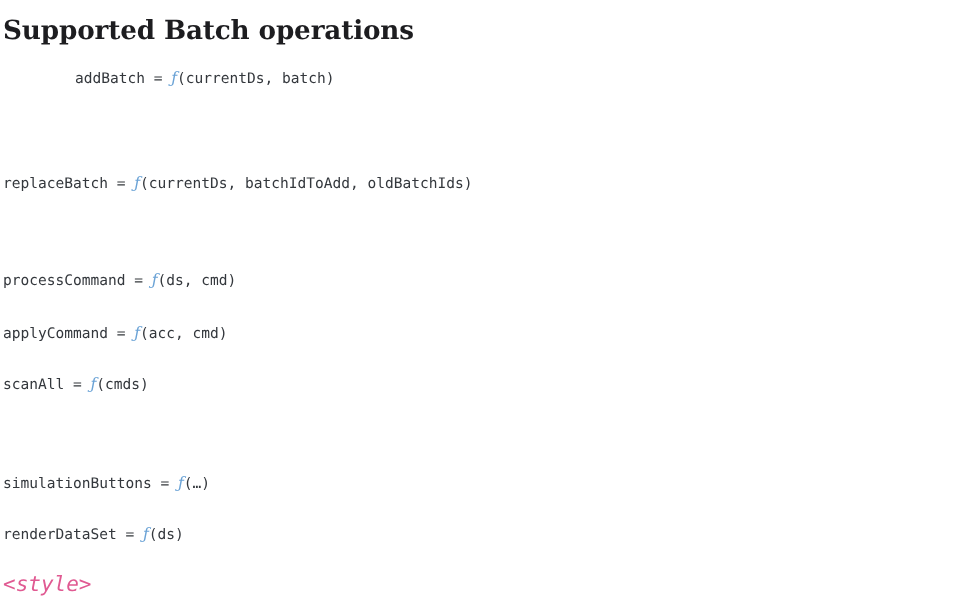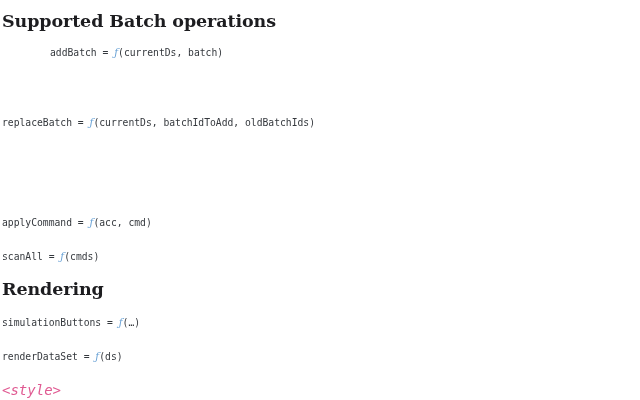--- a/index.html
+++ b/index.html
@@ -72,26 +72,26 @@
 <div id="doc">
 
   <h2 class="section-heading" style="top:11px;">Supported Batch operations</h2>
 
   <div class="code-line" style="top:46px;margin-left:48px;"><span>addBatch</span><span> = </span><span class="fn-glyph">ƒ</span><span>(currentDs, batch)</span></div>
 
 
   <div class="code-line" style="top:116px;text-align:right;"><span>replaceBatch</span><span> = </span><span class="fn-glyph">ƒ</span><span>(currentDs, batchIdToAdd, oldBatchIds)</span></div>
 
 
+  <div class="code-line" style="top:181px;"><span>processCommand</span><span> = </span><span class="fn-glyph">ƒ</span><span>(ds, cmd)</span></div>
 
   <div class="code-line" style="top:250px;"><span>scanAll</span><span> = </span><span class="fn-glyph">ƒ</span><span>(cmds)</span></div>
 
   <div class="code-line" style="top:216px;"><span>applyCommand</span><span> = </span><span class="fn-glyph">ƒ</span><span>(acc, cmd)</span></div>
 
-  <h2 class="section-heading" style="top:279px;">Rendering</h2>
 
   <div class="code-line" style="top:316px;"><span>simulationButtons</span><span> = </span><span class="fn-glyph">ƒ</span><span>(…)</span></div>
 
   <div class="code-line" style="top:350px;"><span>renderDataSet</span><span> = </span><span class="fn-glyph">ƒ</span><span>(ds)</span></div>
 
   <div class="tag-line" style="top:384px;">&lt;style&gt;</div>
 
 </div>
 
 </body></html>

